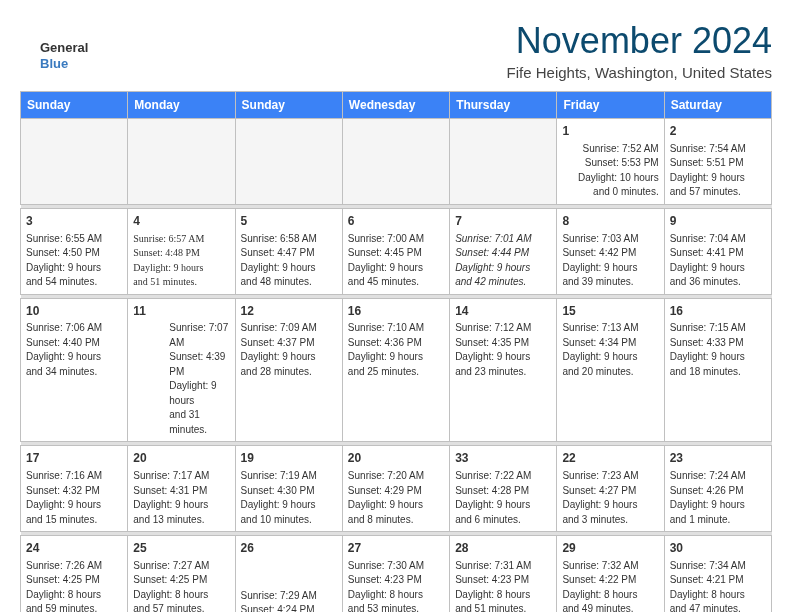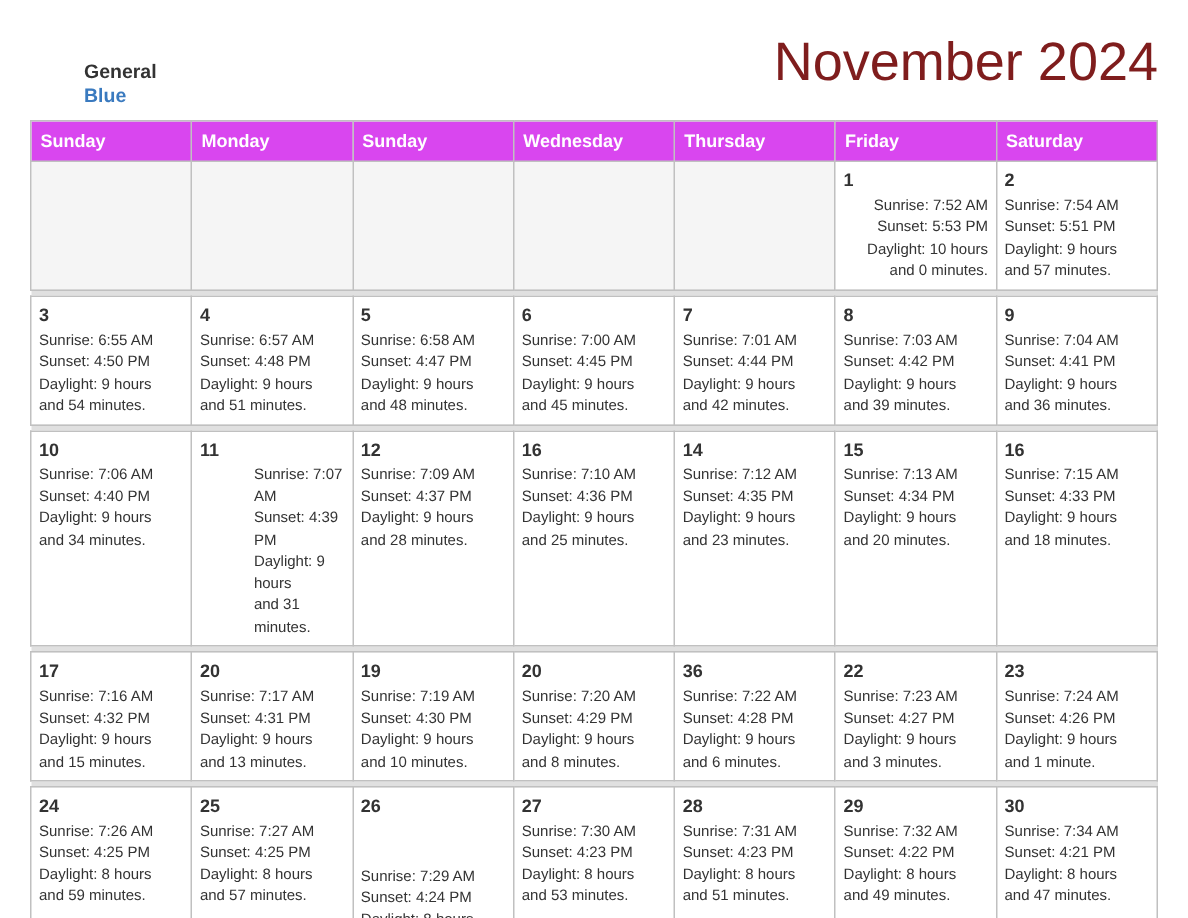--- a/index.html
+++ b/index.html
@@ -20,34 +20,34 @@
       display: flex;
       align-items: center;
       gap: 4px;
     }
     .title-area {
       text-align: right;
     }
     .month-title {
       font-size: 36px;
       font-weight: normal;
-      color: #7f1d1d;
+      color: #0c4a6e;
     }
     .location-title {
       font-size: 15px;
       color: #444;
       margin-top: 2px;
     }
     .calendar {
       width: 100%;
       border-collapse: collapse;
       font-size: 11px;
     }
     .calendar th {
-      background-color: #d946ef;
+      background-color: #3b82f6;
       color: white;
       text-align: left;
       padding: 6px 6px;
       font-size: 12px;
       font-weight: bold;
       border: 1px solid #c0c0c0;
     }
     .calendar td {
       border: 1px solid #c0c0c0;
       vertical-align: top;
@@ -77,27 +77,28 @@
       height: 4px;
       background: #e8e8e8;
     }
   </style>
 </head>
 <body>
 
 <div class="header-area">
   <div class="logo">
 
-    <div style="position:absolute; left:36px; top:20px;">
+    <div style="position:absolute; left:20px; top:20px;">
       <div style="font-size:13px; font-weight:bold; color:#333; line-height:1.2;">General</div>
       <div style="font-size:13px; font-weight:bold; color:#3a7abf; line-height:1.2;">Blue</div>
     </div>
   </div>
   <div class="title-area">
     <div class="month-title">November 2024</div>
+    <div class="location-title">Fife Heights, Washington, United States</div>
   </div>
 </div>
 
 <table class="calendar">
   <thead>
     <tr>
     <th>Sunday</th>
         <th>Monday</th>
         <th>Sunday</th>
         <th>Wednesday</th>
@@ -134,42 +135,42 @@
       <tr>
         <td>
           <span class="day-number">3</span>
           <div class="day-info" style="white-space: pre-line;">Sunrise: 6:55 AM
 Sunset: 4:50 PM
 Daylight: 9 hours
 and 54 minutes.</div>
         </td>
         <td>
           <span class="day-number">4</span>
-          <div class="day-info" style="white-space: pre-line;">Sunrise: 6:57 AM
+          <div class="day-info" style="white-space: pre-line; font-family: Liberation Serif, serif;">Sunrise: 6:57 AM
 Sunset: 4:48 PM
 Daylight: 9 hours
 and 51 minutes.</div>
         </td>
         <td>
           <span class="day-number">5</span>
           <div class="day-info" style="white-space: pre-line;">Sunrise: 6:58 AM
 Sunset: 4:47 PM
 Daylight: 9 hours
 and 48 minutes.</div>
         </td>
         <td>
           <span class="day-number">6</span>
           <div class="day-info" style="white-space: pre-line;">Sunrise: 7:00 AM
 Sunset: 4:45 PM
 Daylight: 9 hours
 and 45 minutes.</div>
         </td>
         <td>
           <span class="day-number">7</span>
-          <div class="day-info" style="white-space: pre-line;">Sunrise: 7:01 AM
+          <div class="day-info" style="white-space: pre-line; font-style: italic;">Sunrise: 7:01 AM
 Sunset: 4:44 PM
 Daylight: 9 hours
 and 42 minutes.</div>
         </td>
         <td>
           <span class="day-number">8</span>
           <div class="day-info" style="white-space: pre-line;">Sunrise: 7:03 AM
 Sunset: 4:42 PM
 Daylight: 9 hours
 and 39 minutes.</div>
@@ -262,21 +263,21 @@
 and 10 minutes.</div>
         </td>
         <td>
           <span class="day-number">20</span>
           <div class="day-info" style="white-space: pre-line;">Sunrise: 7:20 AM
 Sunset: 4:29 PM
 Daylight: 9 hours
 and 8 minutes.</div>
         </td>
         <td>
-          <span class="day-number">36</span>
+          <span class="day-number">33</span>
           <div class="day-info" style="white-space: pre-line;">Sunrise: 7:22 AM
 Sunset: 4:28 PM
 Daylight: 9 hours
 and 6 minutes.</div>
         </td>
         <td>
           <span class="day-number">22</span>
           <div class="day-info" style="white-space: pre-line;">Sunrise: 7:23 AM
 Sunset: 4:27 PM
 Daylight: 9 hours

